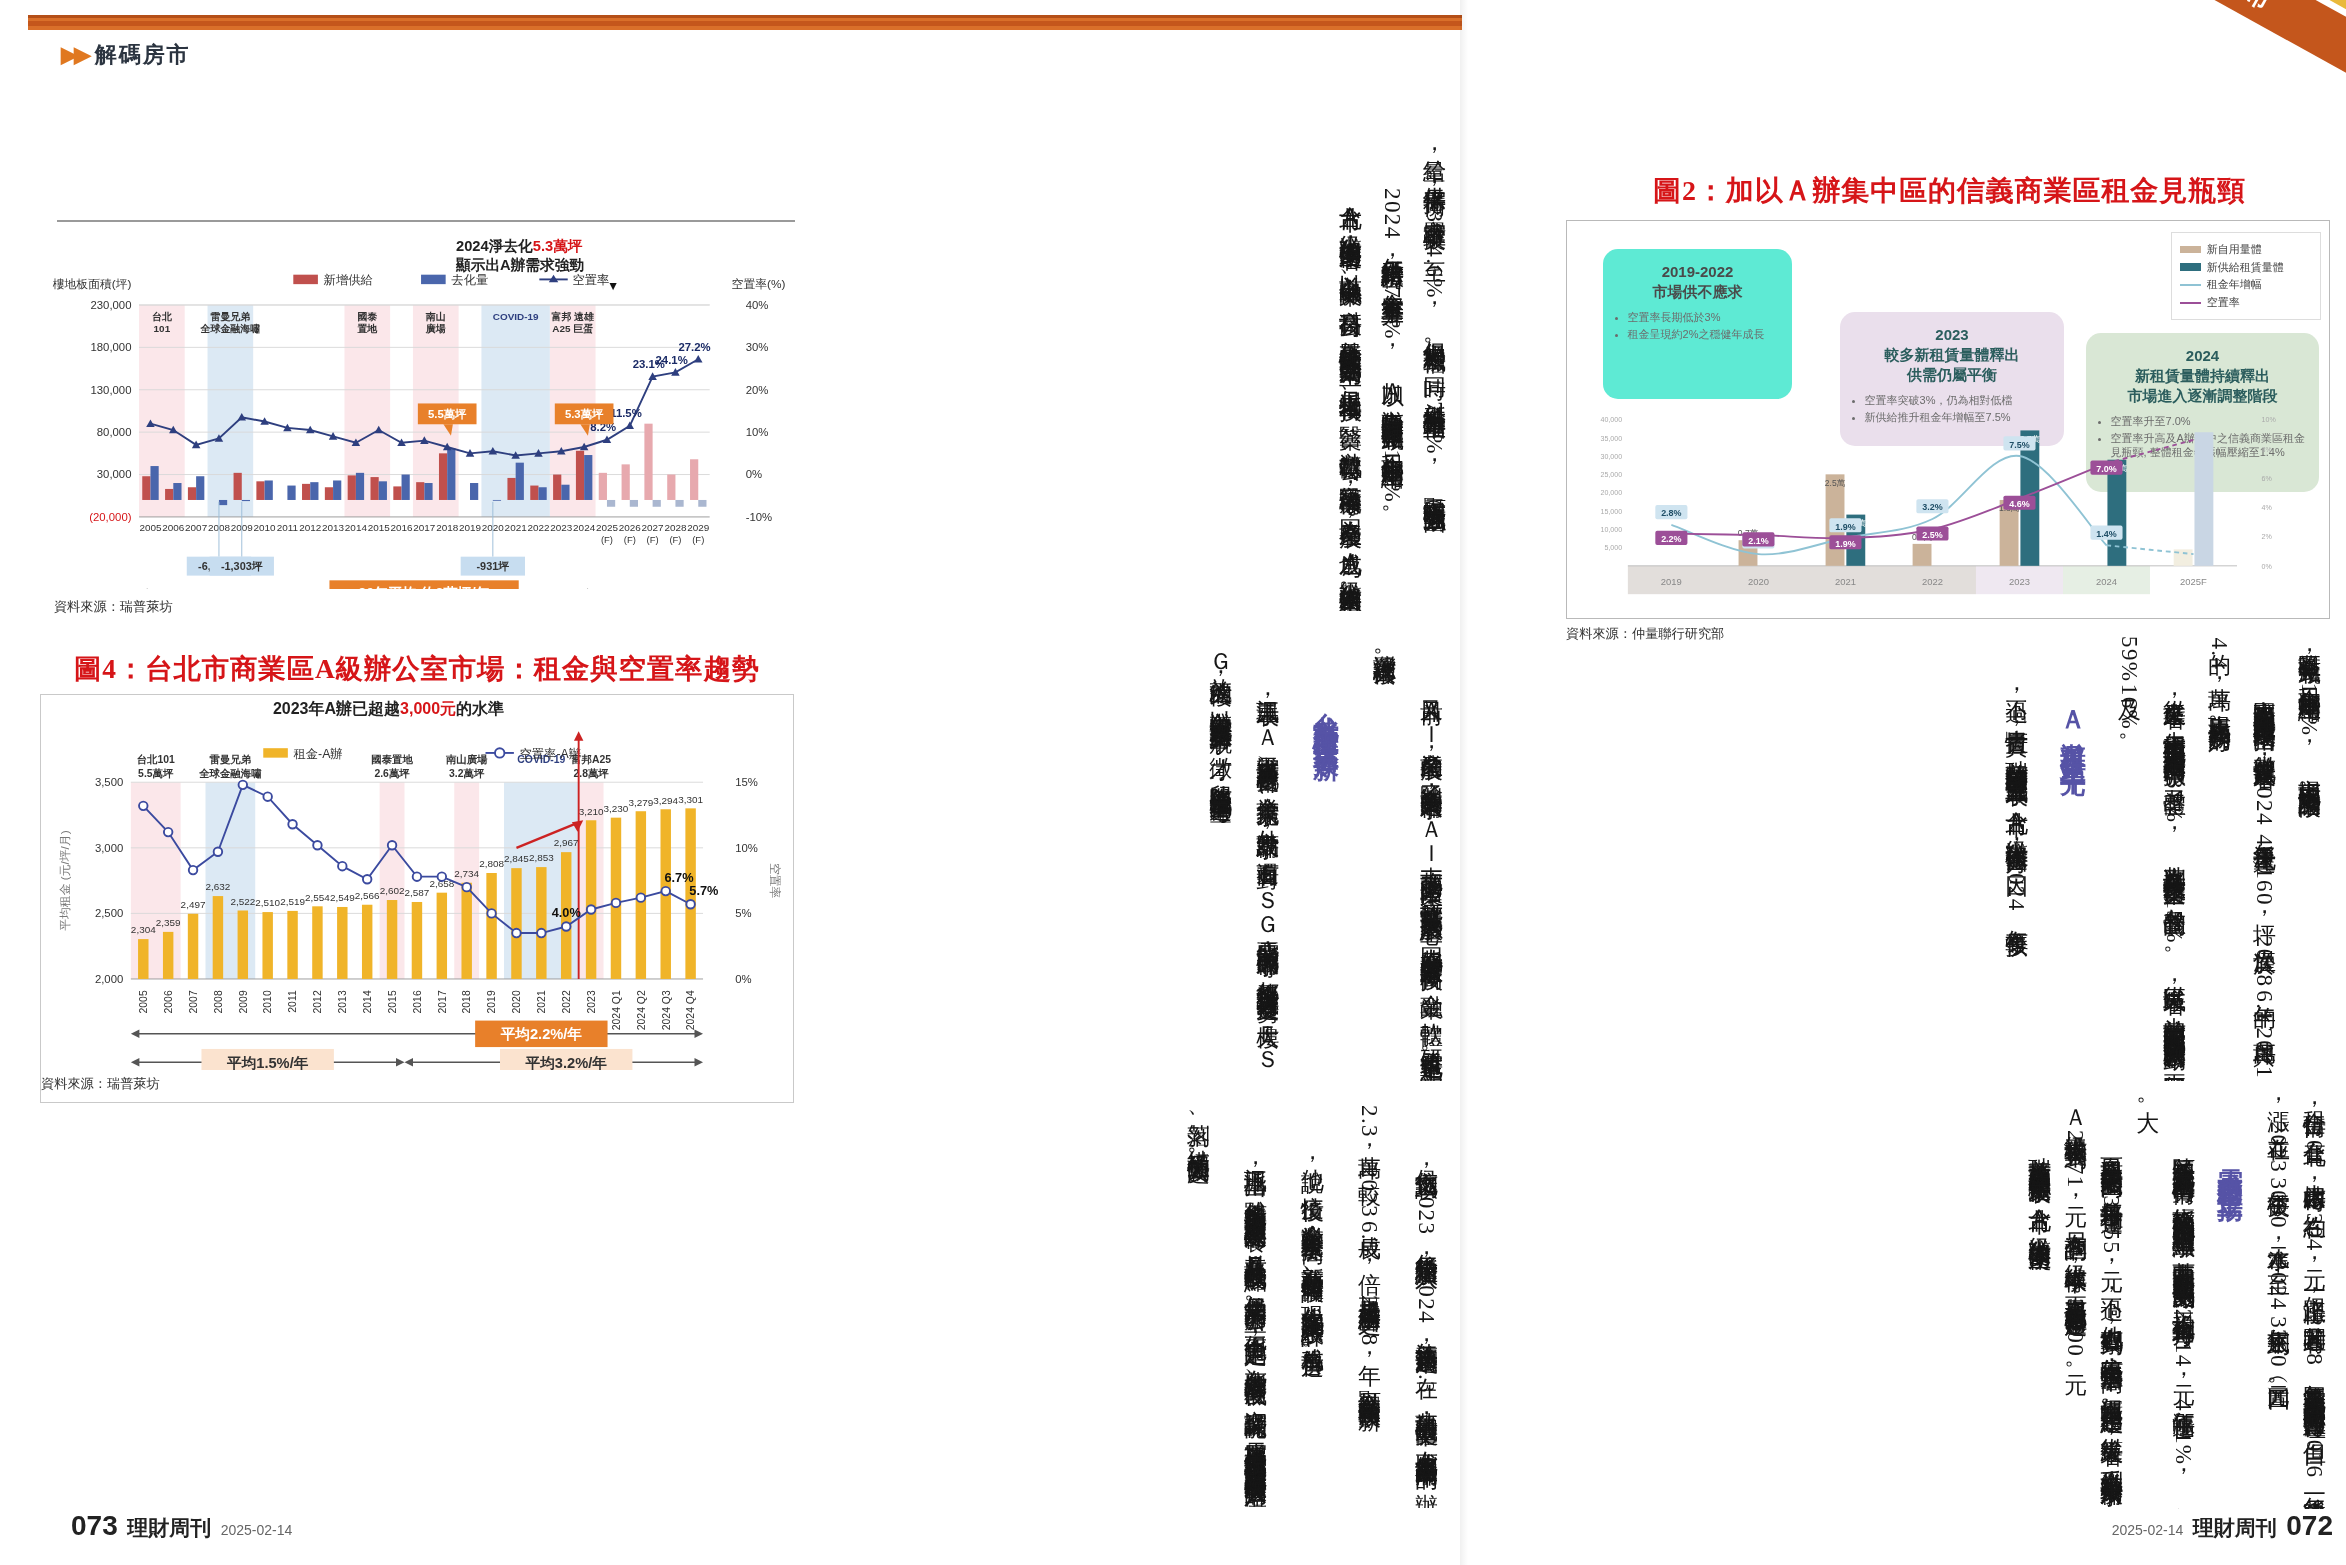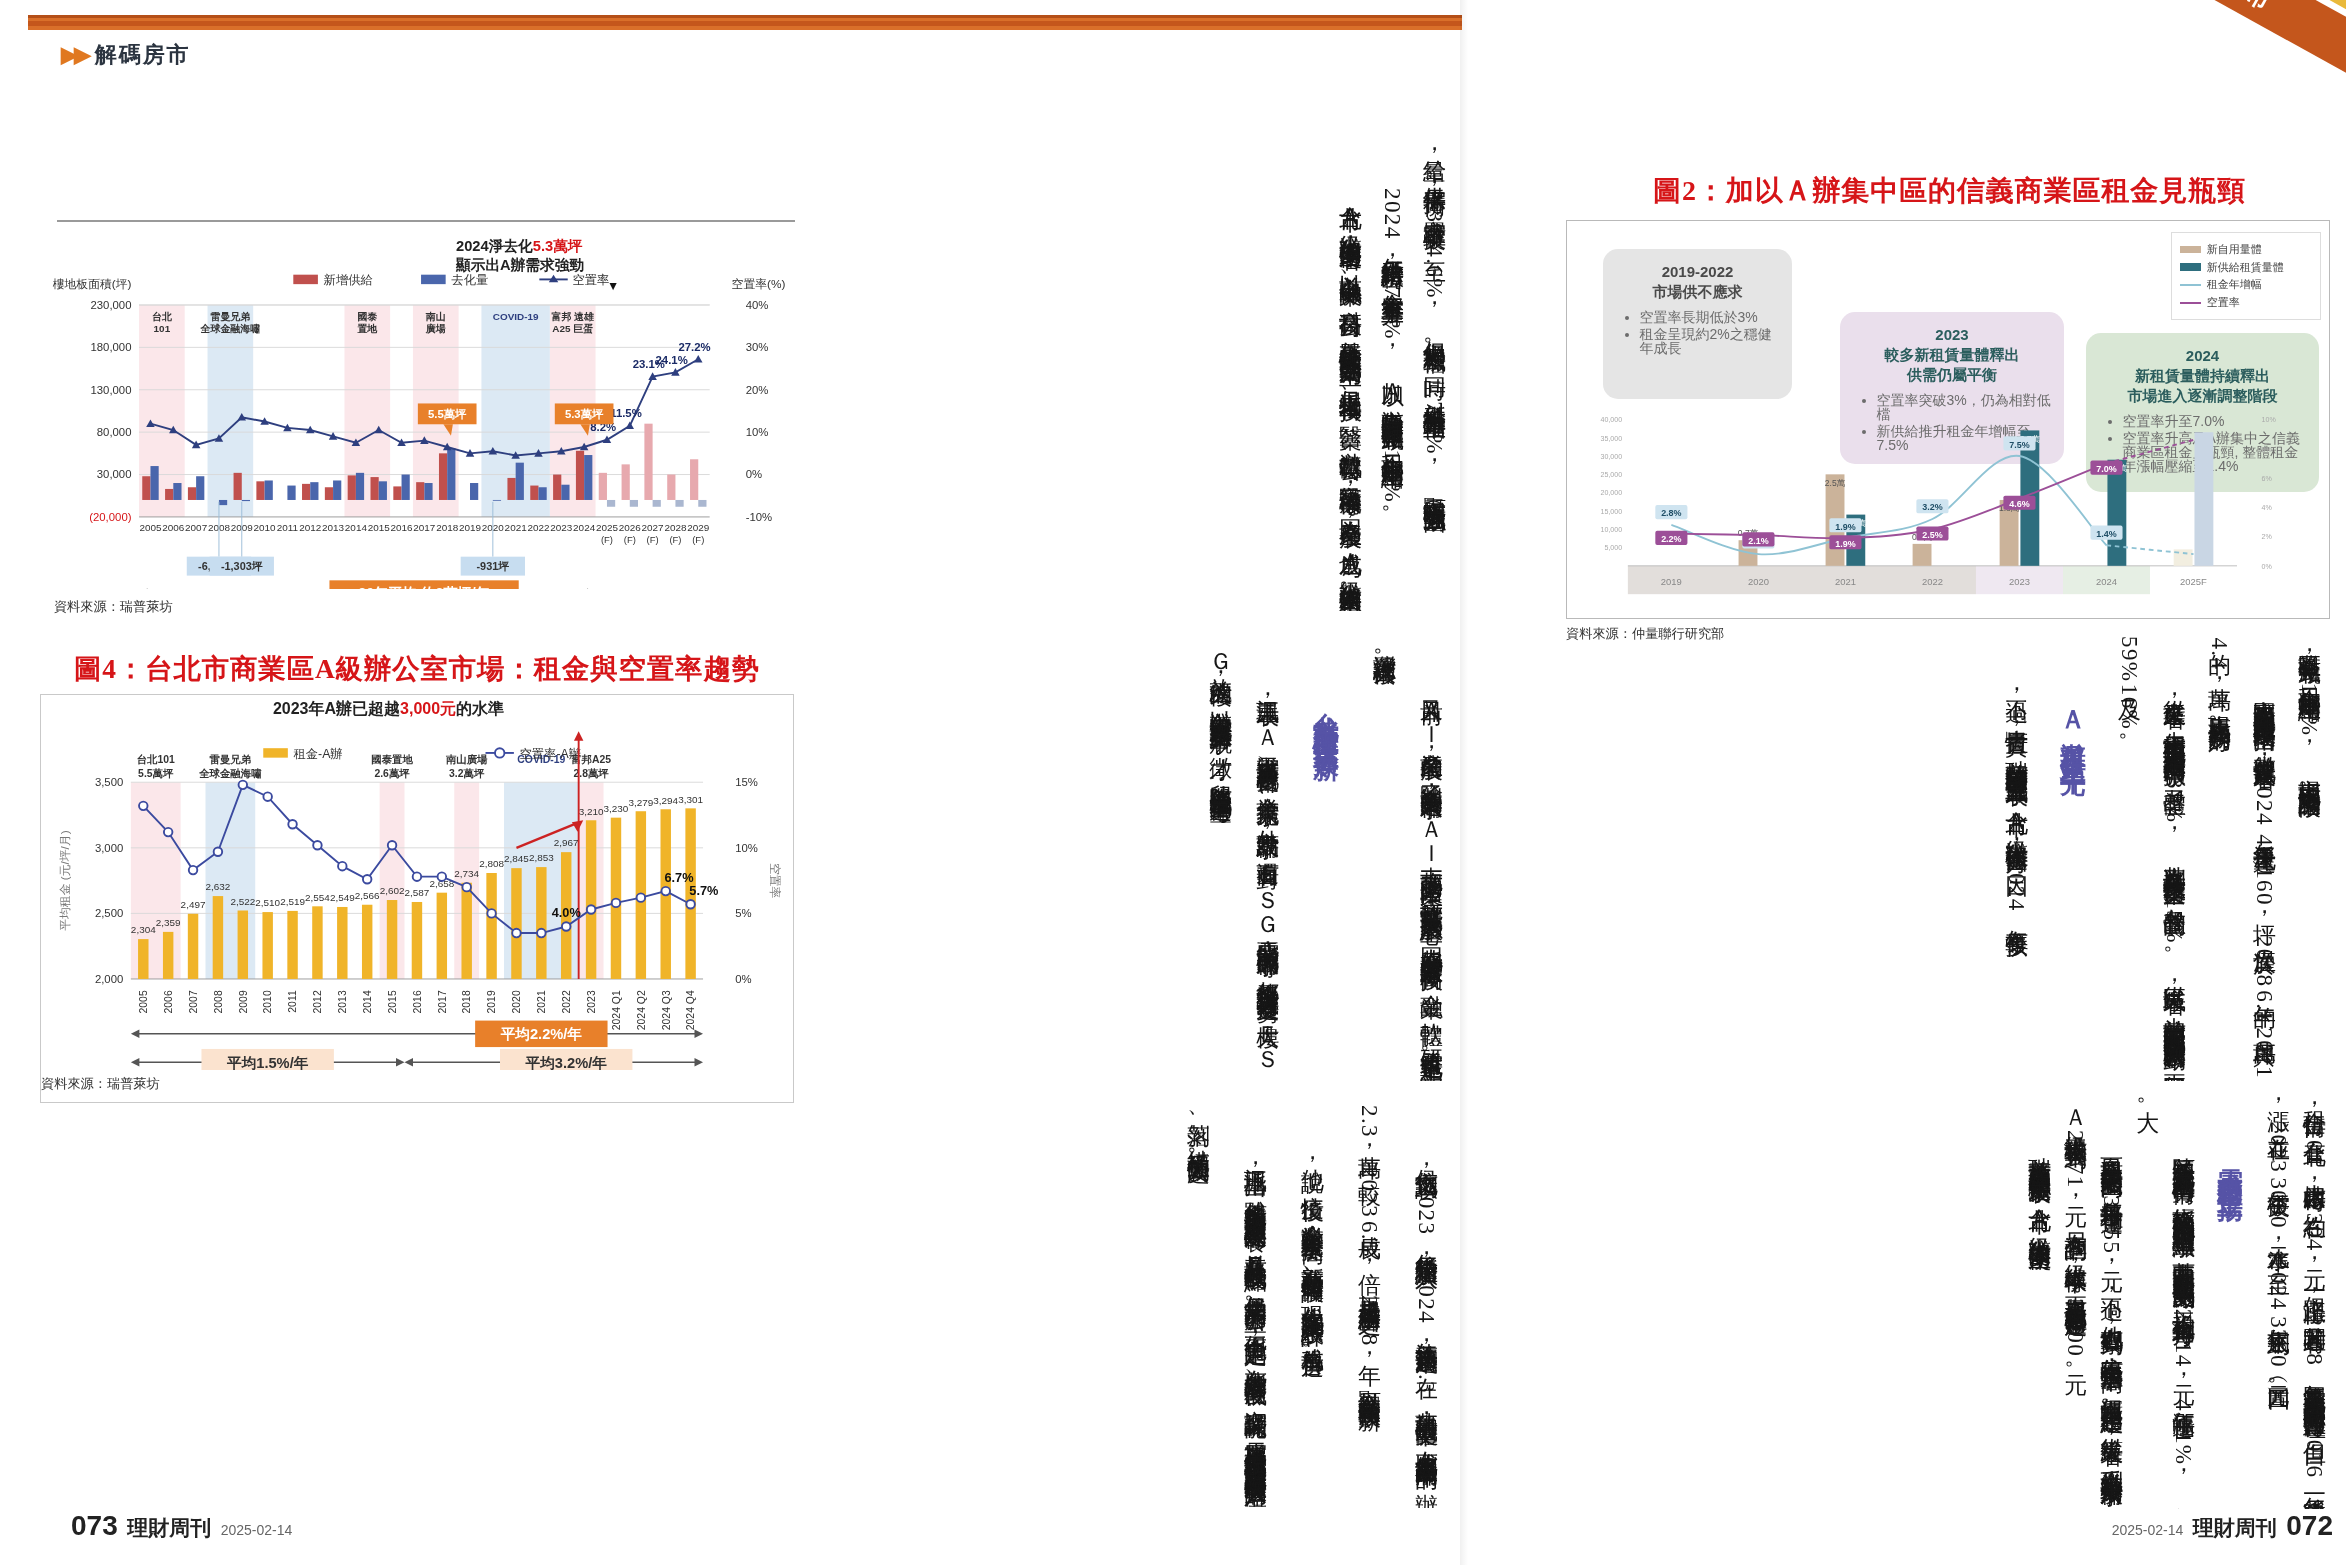--- a/index.html
+++ b/index.html
@@ -26,21 +26,21 @@
   .src{position:absolute;font-size:13.2px;color:#333;}
   .anno3{position:absolute;left:404px;top:5.7px;font-size:14.7px;font-weight:bold;color:#222;line-height:19px;}
   .anno3 .red,.anno4 .red{color:#d61518;}
   .anno3 .tri{position:absolute;left:151px;top:40px;font-size:12.3px;color:#111;}
   .anno4{position:absolute;left:0;right:57px;top:3.8px;text-align:center;font-size:16px;font-weight:bold;color:#222;}
   
   .p2{border:0.9px solid #b9b9b9;}
   .box2{position:absolute;border-radius:15px;padding:13.2px 11.4px 9.5px 11.4px;box-sizing:border-box;}
   .box2 .t{font-weight:bold;text-align:center;font-size:15px;line-height:20px;margin-bottom:7.6px;}
   .box2 ul{margin:0;padding-left:13.2px;}
-  .box2 li{font-size:14px;color:#6c6c6c;line-height:14px;margin-bottom:2.8px;margin-left:12px;}
+  .box2 li{font-size:11px;color:#6c6c6c;line-height:14px;margin-bottom:2.8px;}
   .leg2{position:absolute;right:7.6px;top:11.4px;width:150px;border:0.9px solid #ddd;background:#fff;
         padding:5.7px 7.6px;box-sizing:border-box;}
   .leg2 .row{display:flex;align-items:center;margin:2.8px 0;font-size:11px;color:#444;}
   .leg2 .sw{width:21px;height:7.6px;margin-right:5.7px;flex:none;}
   .leg2 .ln{width:21px;height:1.9px;margin-right:5.7px;flex:none;}
   
   .vband{position:absolute;writing-mode:vertical-rl;text-orientation:mixed;overflow:hidden;
          font-family:"Liberation Serif",serif;font-size:23px;color:#161616;letter-spacing:1.4px;}
   .vband p{margin:0;text-indent:2em;}
   .vband p.c{text-indent:0;}
@@ -460,21 +460,21 @@
   <div class="foot" style="left:71px;text-align:right;">
     <span class="num">073</span>
     <span class="mag">理財周刊</span>
     <span class="date">2025-02-14</span>
   </div>
 
   <div class="figtitle" style="left:1609px;top:172px;width:681px;">圖2：加以Ａ辦集中區的信義商業區租金見瓶頸</div>
 
   <div class="panel p2" style="left:1566px;top:220px;width:762px;height:397px;">
     <div id="fig2-boxes">
-        <div class="box2" style="left: 36px; top: 28px; width: 189px; min-height: 150px; background: #e5e5e5;">
+        <div class="box2" style="left: 36px; top: 28px; width: 189px; min-height: 150px; background: #5eead4;">
           <div class="t" style="color: rgb(74, 74, 74);">
             <div>2019-2022</div>
             <div>市場供不應求</div>
           </div>
           <ul>
             <li>空置率長期低於3%</li>
             <li>租金呈現約2%之穩健年成長</li>
           </ul>
         </div>
         <div class="box2" style="left: 273px; top: 91px; width: 224px; min-height: 134px; background: rgb(234, 223, 236);">

